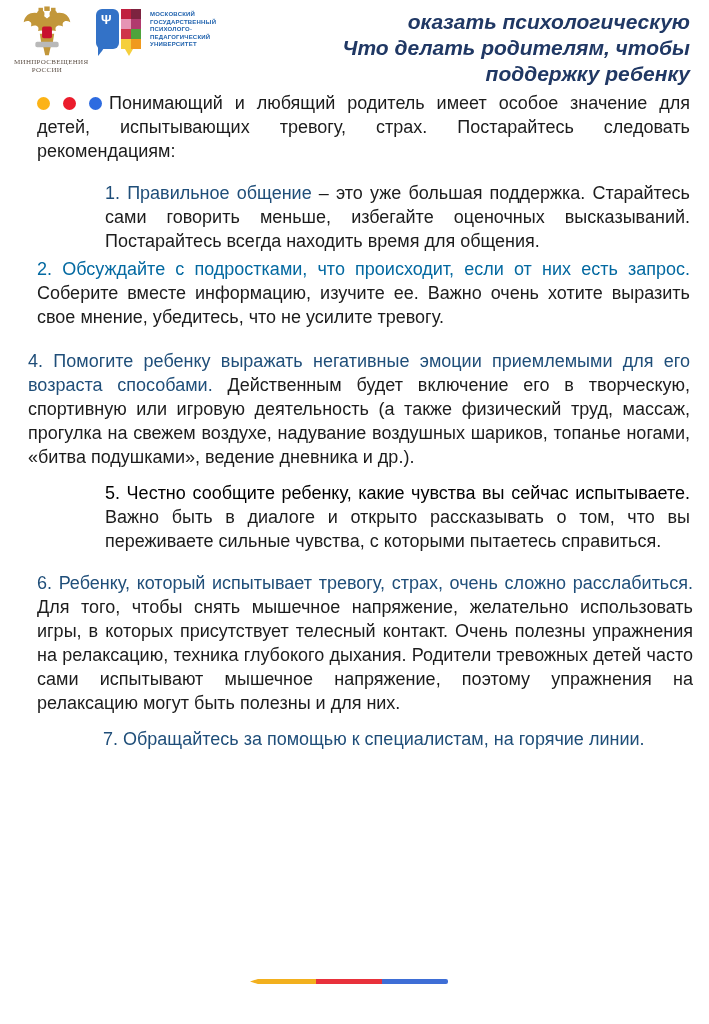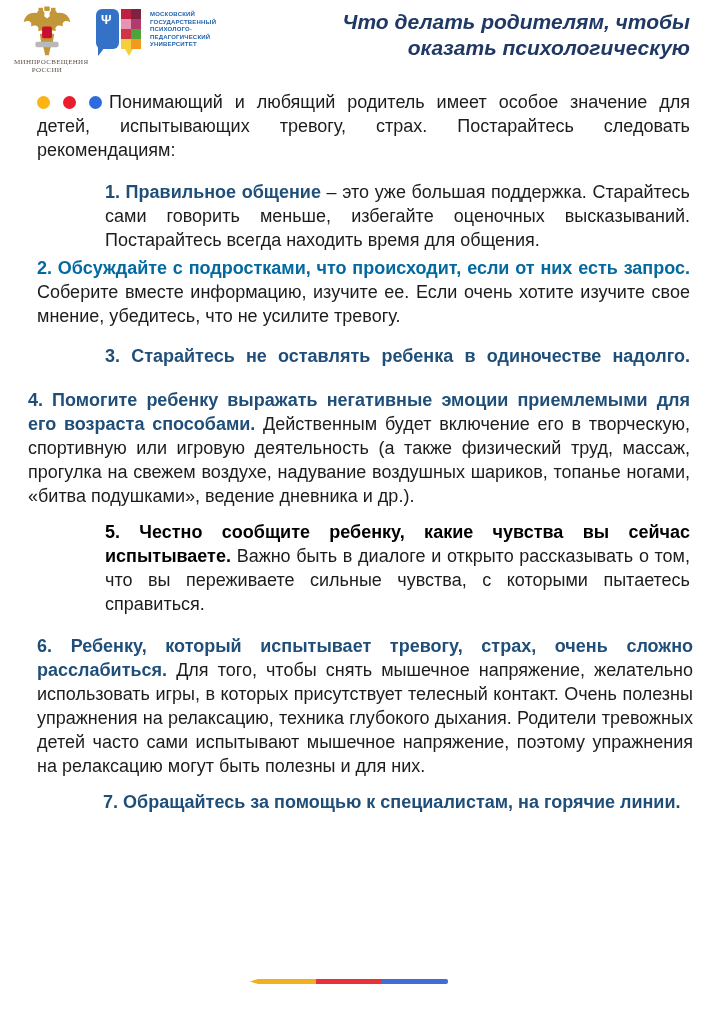--- a/index.html
+++ b/index.html
@@ -29,21 +29,21 @@
   .sq-tail{position:absolute;left:29px;top:43px;width:0;height:0;
            border:4px solid transparent;border-top:7px solid #f5cf3d;}
   .mgppu .cap{font-size:6px;font-weight:bold;color:#2163ae;line-height:7.5px;
               letter-spacing:.2px;margin:5px 0 0 4px;text-transform:uppercase;}
 
   .title{width:432px;text-align:right;font-weight:bold;font-style:italic;
          font-size:21px;line-height:26px;margin-top:3px;}
 
   
   .para{font-size:18px;line-height:24px;text-align:justify;color:#1c1c1c;}
-  .lead{font-weight:bold;}
+  .lead{font-weight:normal;}
   .intro{margin:4px 19px 16px 37px;}
   .dot{display:inline-block;width:13px;height:13px;border-radius:50%;
        margin-right:13px;vertical-align:-1px;}
   .dot.last{margin-right:7px;}
   .item1{margin:18px 19px 0 105px;}
   .item2{margin:4px 19px 0 37px;}
   .item3{margin:16px 19px 0 105px;text-align-last:justify;}
   .item4{margin:20px 19px 0 28px;}
   .item5{margin:12px 19px 0 105px;}
   .item6{margin:18px 16px 0 37px;}
@@ -105,32 +105,32 @@
           <div>МОСКОВСКИЙ</div>
           <div>ГОСУДАРСТВЕННЫЙ</div>
           <div>ПСИХОЛОГО-</div>
           <div>ПЕДАГОГИЧЕСКИЙ</div>
           <div>УНИВЕРСИТЕТ</div>
         </div>
       </div>
     </div>
 
     <div class="title" style="color: rgb(32, 56, 100);">
+      <div>оказать психологическую</div>
       <div>Что делать родителям, чтобы</div>
-      <div>оказать психологическую</div>
+      <div>поддержку ребенку</div>
     </div>
   </div>
 
   <p class="para intro"><span class="dot" style="background: rgb(252, 179, 22);"></span><span class="dot" style="background: rgb(235, 28, 44);"></span><span class="dot last" style="background: rgb(45, 107, 224);"></span><span>Понимающий и любящий родитель имеет особое значение для детей, испытывающих тревогу, страх. Постарайтесь следовать рекомендациям:</span></p>
 
   <p class="para item1"><span class="lead" style="color: rgb(31, 78, 121);">1. Правильное общение</span> <span>– это уже большая поддержка. Старайтесь сами говорить меньше, избегайте оценочных высказываний. Постарайтесь всегда находить время для общения.</span></p>
 
-  <p class="para item2"><span class="lead" style="color: #0369a1;">2. Обсуждайте с подростками, что происходит, если от них есть запрос.</span> <span>Соберите вместе информацию, изучите ее. Если очень хотите изучите свое мнение, убедитесь, что не усилите тревогу.</span></p>
+  <p class="para item2"><span class="lead" style="color: #0369a1;">2. Обсуждайте с подростками, что происходит, если от них есть запрос.</span> <span>Соберите вместе информацию, изучите ее. Важно очень хотите выразить свое мнение, убедитесь, что не усилите тревогу.</span></p>
 
-  <p class="para item3"><span class="lead" style="color: rgb(31, 78, 121);">3. Старайтесь не оставлять ребенка в одиночестве надолго.</span></p>
 
   <p class="para item4"><span class="lead" style="color: rgb(31, 78, 121);">4. Помогите ребенку выражать негативные эмоции приемлемыми для его возраста способами.</span> <span>Действенным будет включение его в творческую, спортивную или игровую деятельность (а также физический труд, массаж, прогулка на свежем воздухе, надувание воздушных шариков, топанье ногами, «битва подушками», ведение дневника и др.).</span></p>
 
   <p class="para item5"><span class="lead" style="color: #000000;">5. Честно сообщите ребенку, какие чувства вы сейчас испытываете.</span> <span>Важно быть в диалоге и открыто рассказывать о том, что вы переживаете сильные чувства, с которыми пытаетесь справиться.</span></p>
 
   <p class="para item6"><span class="lead" style="color: rgb(31, 78, 121);">6. Ребенку, который испытывает тревогу, страх, очень сложно расслабиться.</span> <span>Для того, чтобы снять мышечное напряжение, желательно использовать игры, в которых присутствует телесный контакт. Очень полезны упражнения на релаксацию, техника глубокого дыхания. Родители тревожных детей часто сами испытывают мышечное напряжение, поэтому упражнения на релаксацию могут быть полезны и для них.</span></p>
 
   <p class="para item7"><span class="lead" style="color: rgb(31, 78, 121);">7.  Обращайтесь за помощью к специалистам, на горячие линии.</span></p>
 
   <div class="footer-bar">

